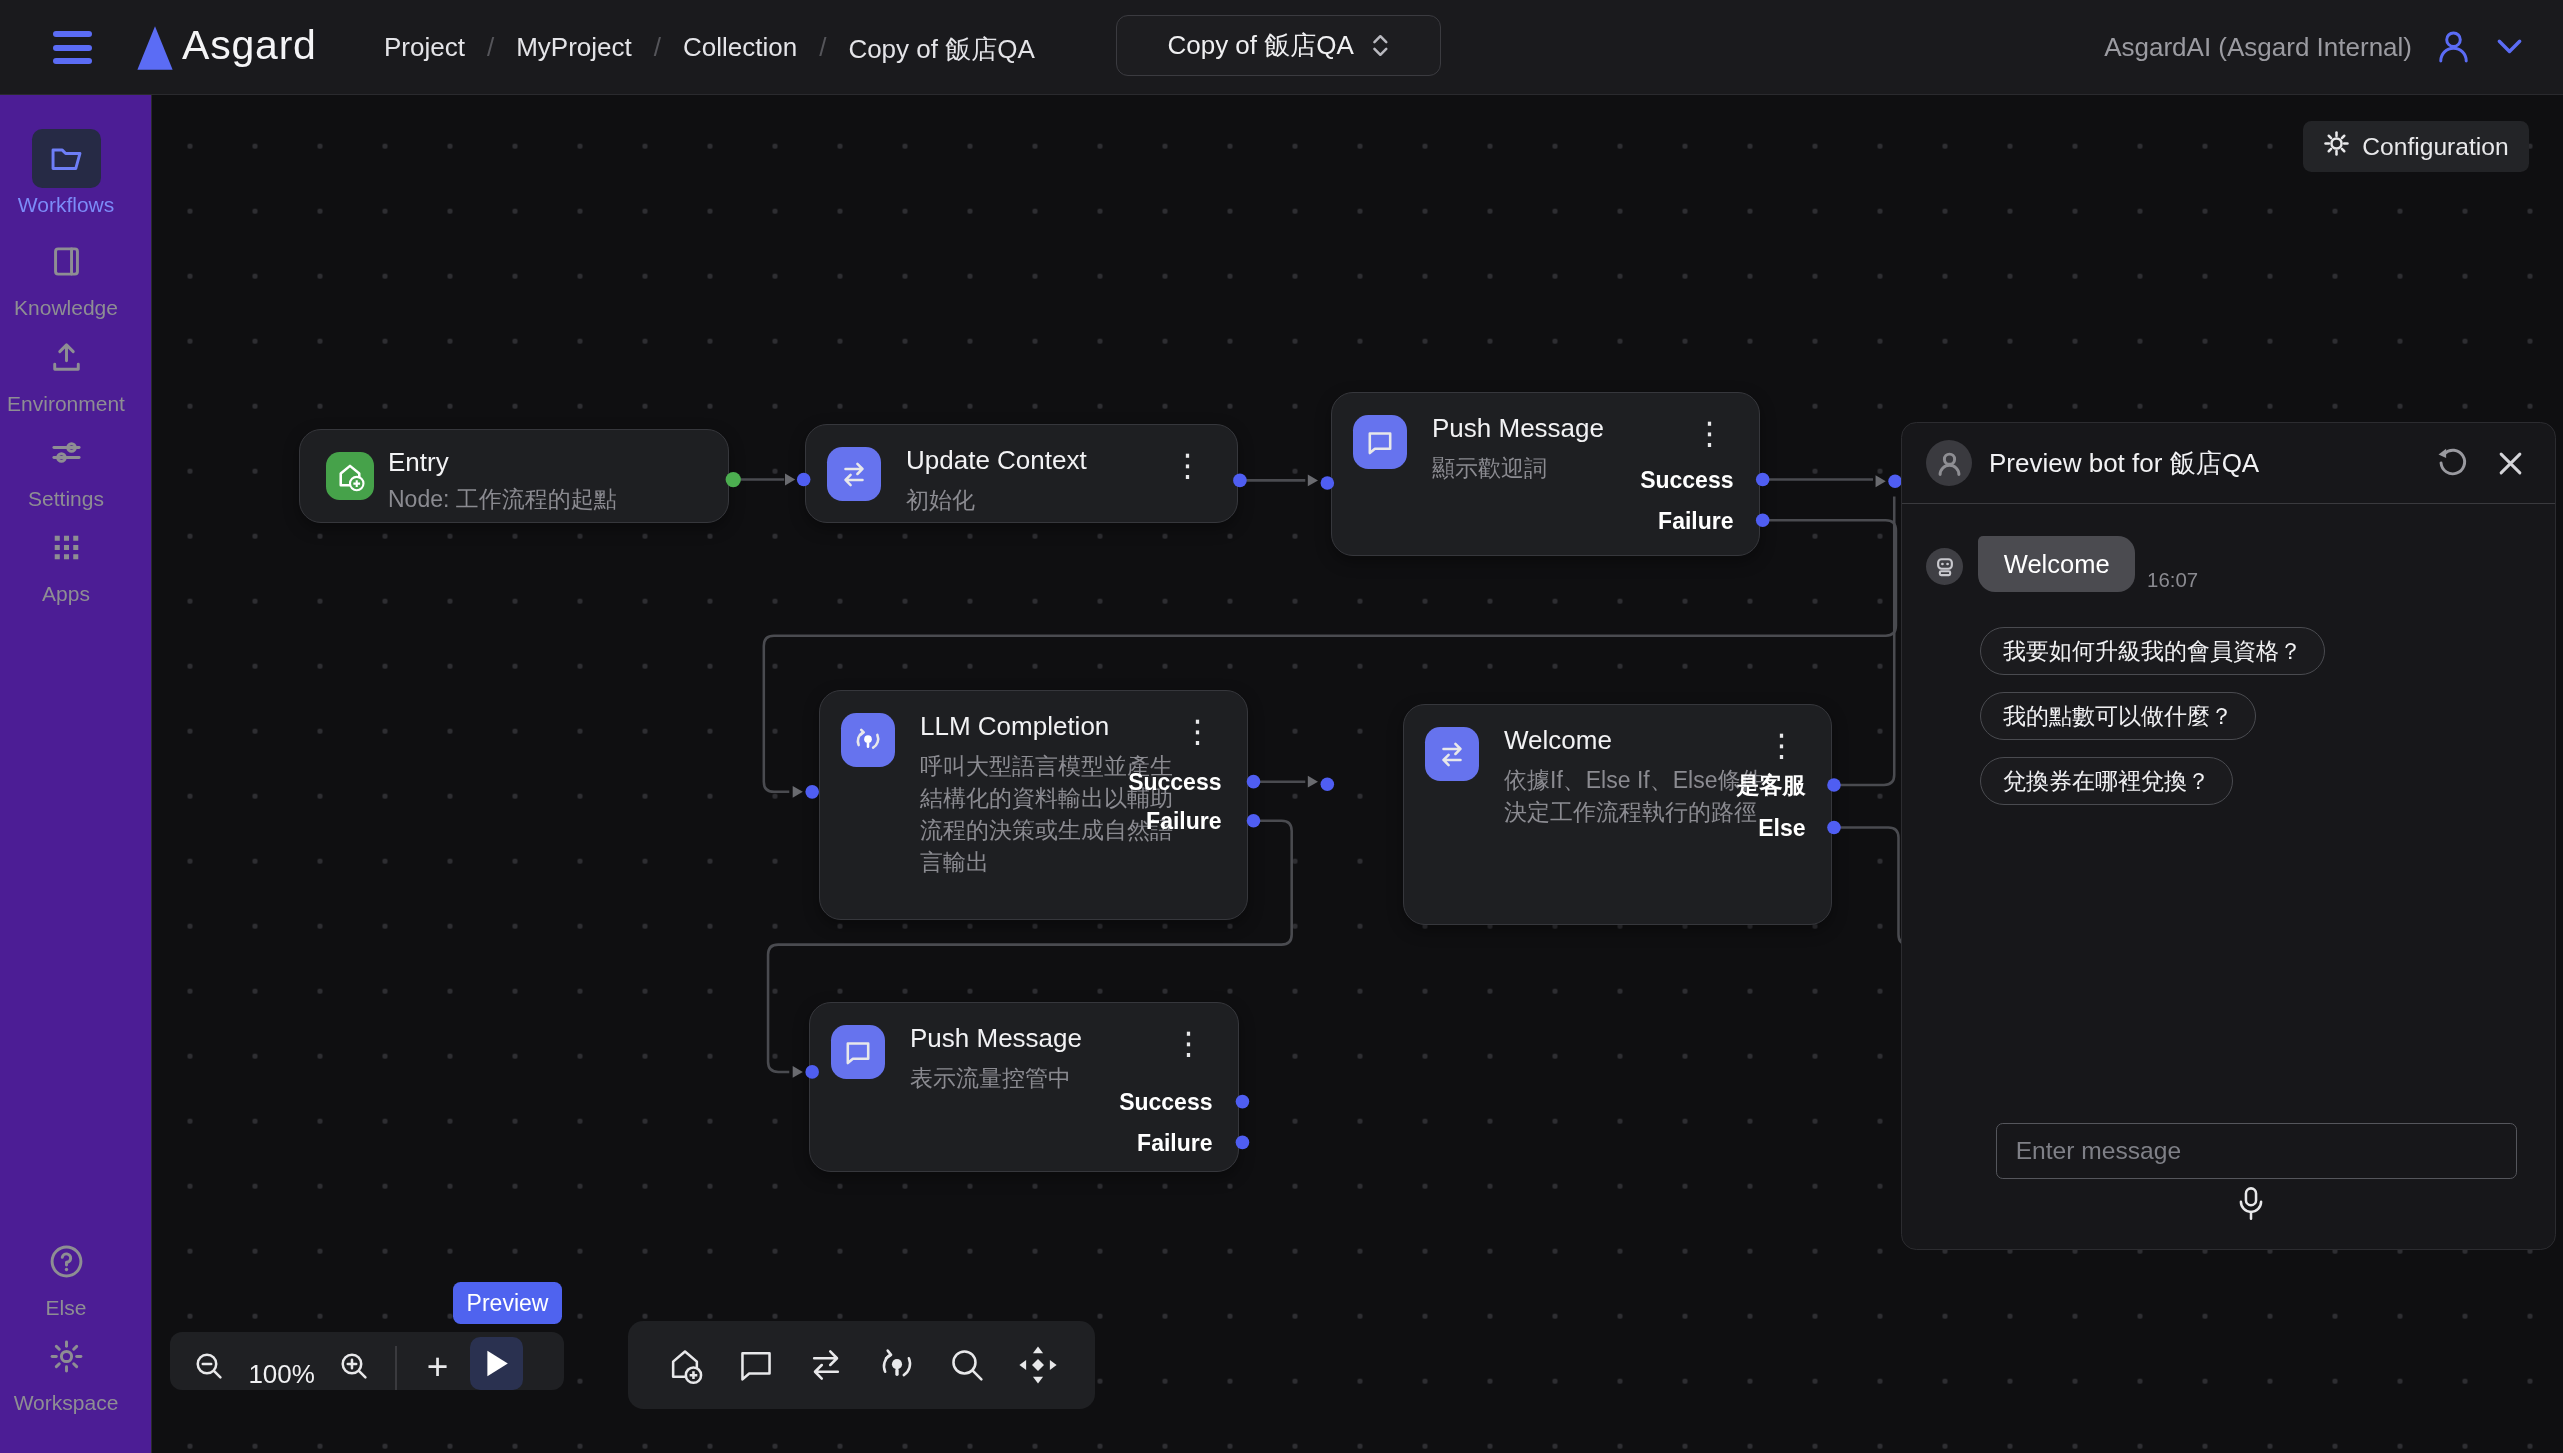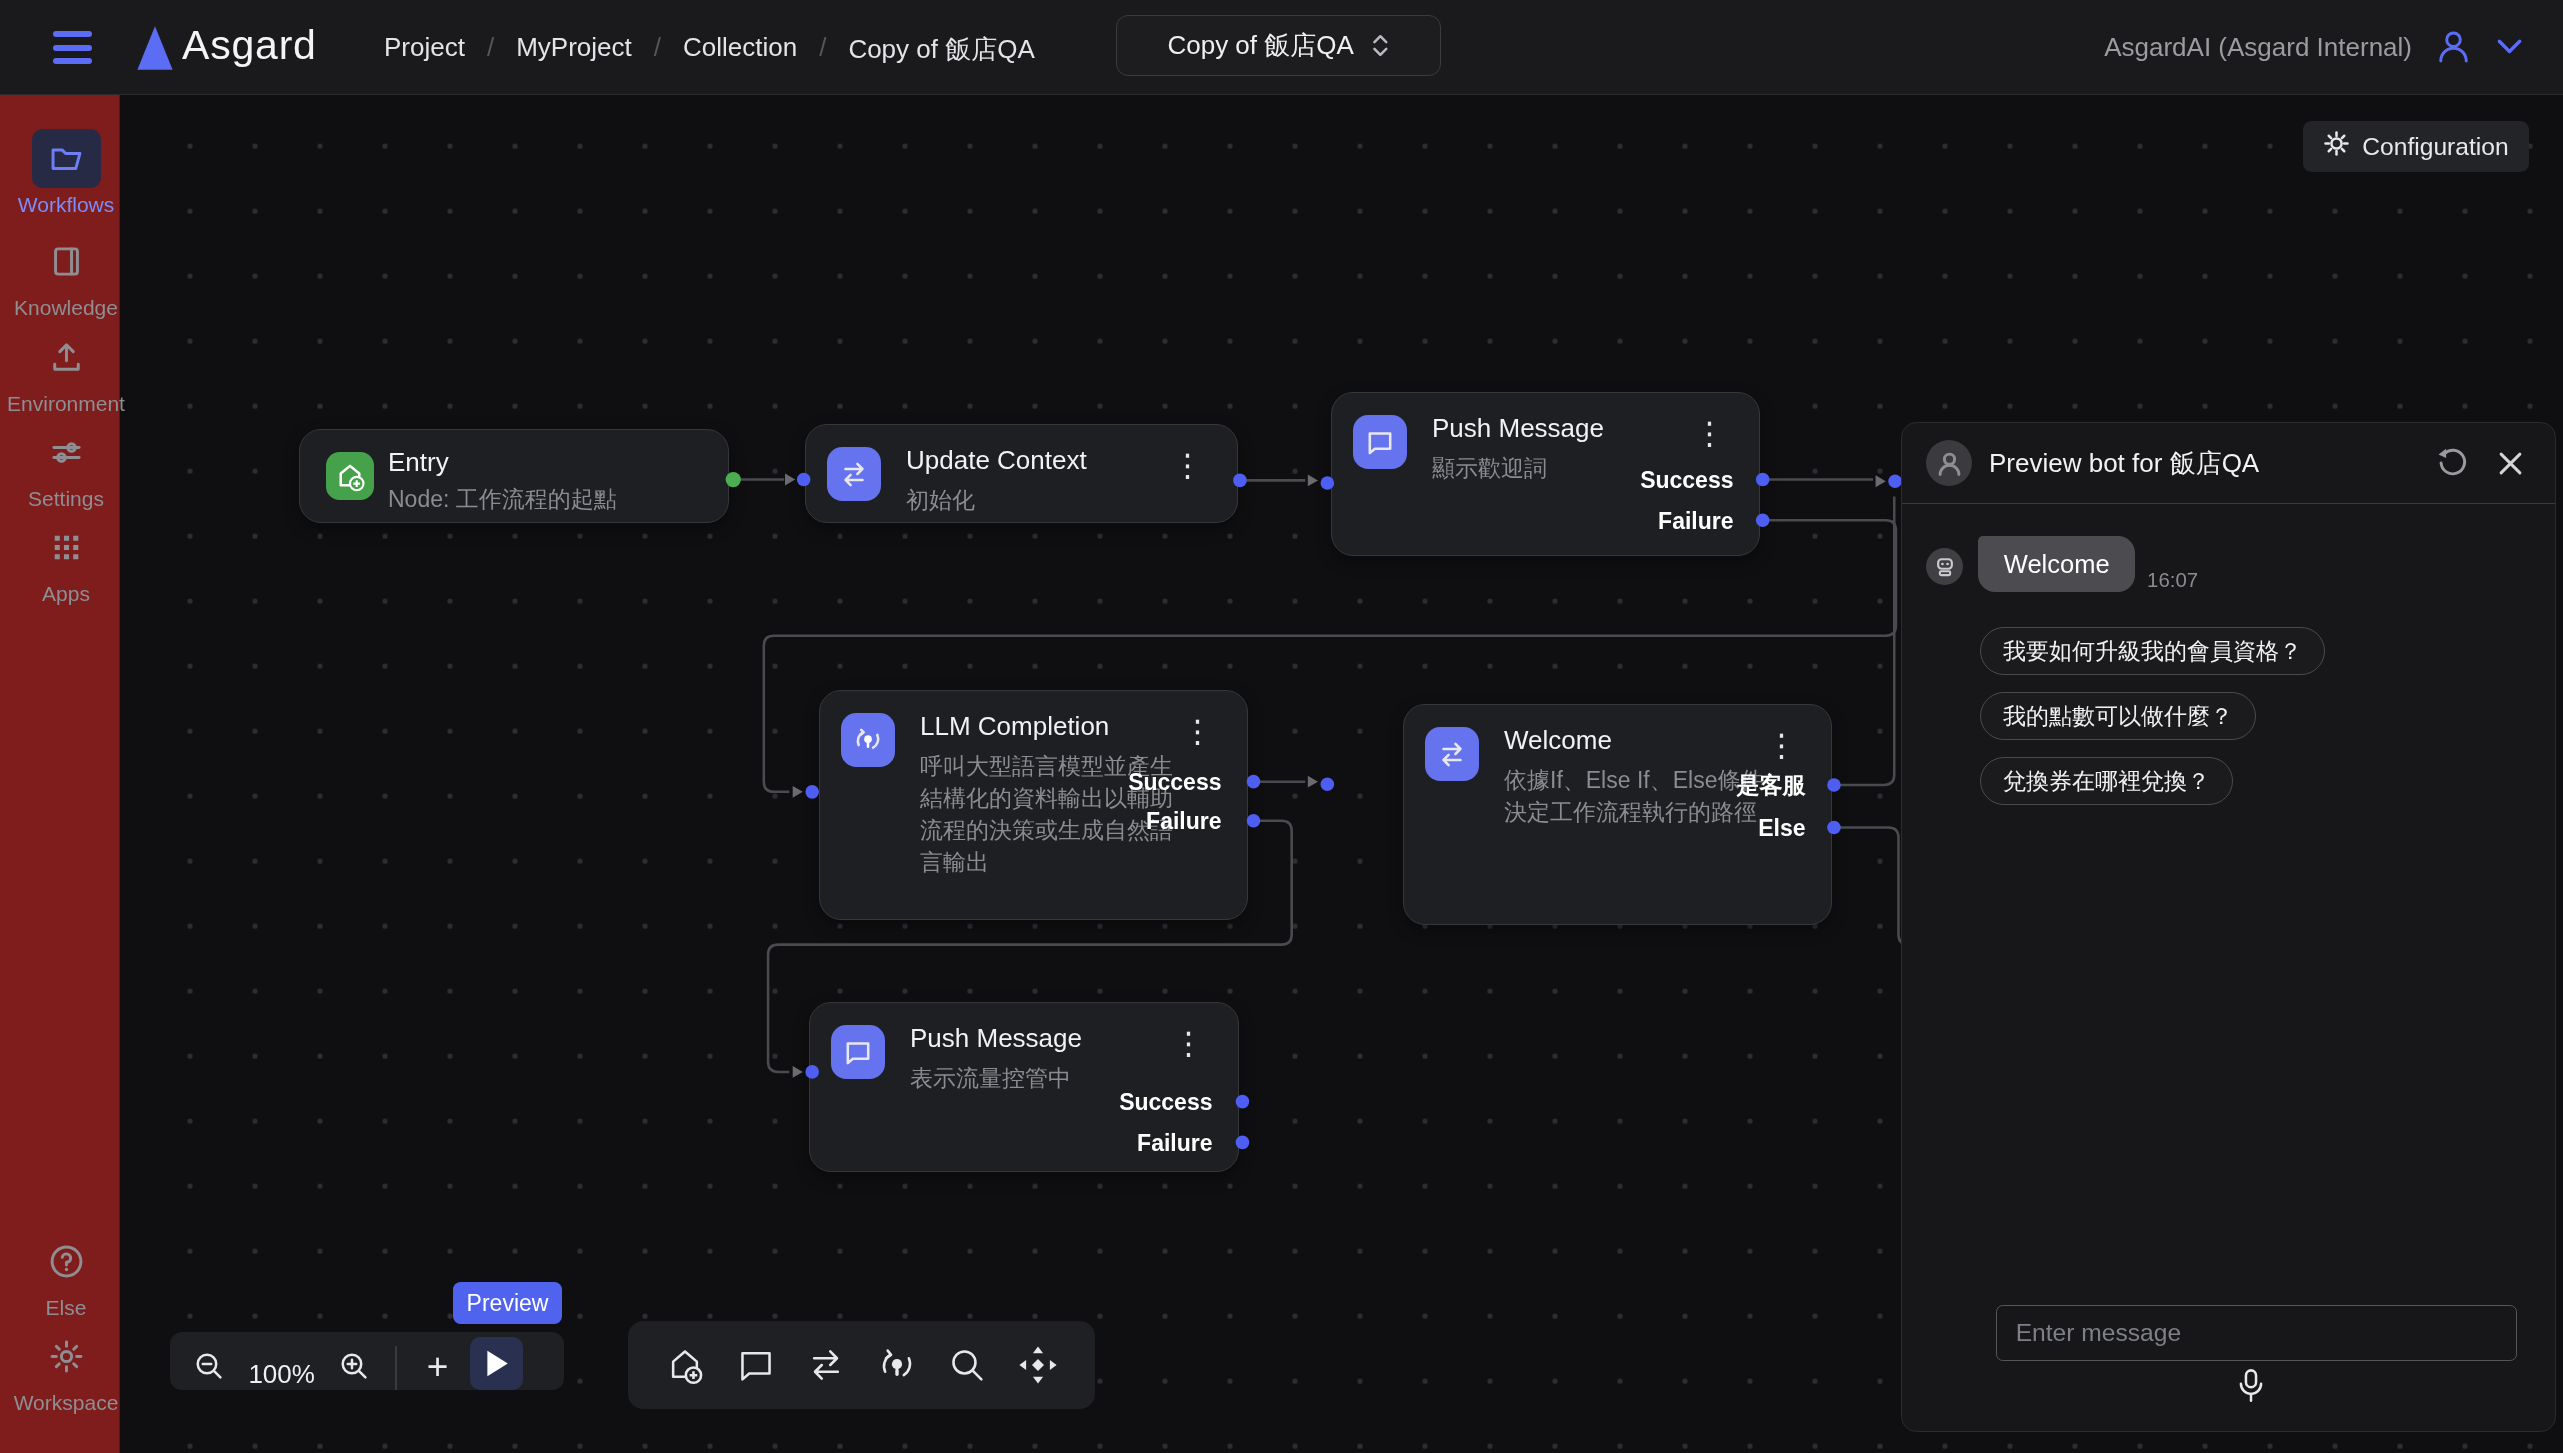--- a/index.html
+++ b/index.html
@@ -17,22 +17,22 @@
   .logo-word { position:absolute; left:182px; top:22px; font-size:41px; font-weight:normal; color:#f4f4f6; letter-spacing:0.8px; }
   .crumbs { position:absolute; left:384px; top:32px; display:flex; gap:22px; font-size:26px; color:#e4e4e8; }
   .crumbs .sep { color:#55555a; }
   .wf-select { position:absolute; left:1116px; top:15.3px; width:325px; height:61px; border:1.7px solid #3b3b40;
                border-radius:12px; display:flex; align-items:center; justify-content:center; gap:17px;
                color:#f0f0f2; font-size:26px; cursor:pointer; background:#1d1d20; }
   .acct { position:absolute; right:39px; top:0; height:95px; display:flex; align-items:center; gap:22px; }
   .acct .acct-name { color:#9b9ba1; font-size:26px; }
 
   
-  .sidebar { position:absolute; left:0; top:95px; width:120px; height:1358px;
-             background:#7f1d1d; border-right:0.8px solid #2a2a2e; z-index:30; }
+  .sidebar { position:absolute; left:0; top:95px; width:152px; height:1358px;
+             background:#4c1d95; border-right:0.8px solid #2a2a2e; z-index:30; }
   .side-item { position:absolute; left:0; width:132px; text-align:center; cursor:pointer; }
   .side-item .ibox { display:inline-flex; align-items:center; justify-content:center; width:69px; height:59px; border-radius:10.2px; }
   .side-item.active .ibox { background:#262a45; }
   .side-item .lbl { display:block; margin-top:5.1px; font-size:21px; color:#8e8e93; }
   .side-item.active .lbl { color:#7c8cf8; }
 
   
   .canvas { position:absolute; left:132px; top:95px; width:2432px; height:1358px;
             background-color:#0f0f11;
             background-image:radial-gradient(circle, #2e2e32 2.5px, transparent 3px);
@@ -69,21 +69,21 @@
   .play-btn { width:53px; height:53px; background:#2a3150; border-radius:10.2px; display:flex; align-items:center;
               justify-content:center; margin-left:12px; cursor:pointer; }
   .preview-tip { position:absolute; left:453px; top:1282px; width:109px; height:42px; background:#4f63ef;
                  border-radius:7.6px; color:#fff; font-size:23px; display:flex; align-items:center; justify-content:center;
                  z-index:16; }
   .palette { position:absolute; left:628px; top:1321px; width:467px; height:88px; background:#1f2023;
              border-radius:15.3px; display:flex; align-items:center; justify-content:space-around; z-index:15; padding:0 22px; }
   .palette .pic { display:flex; align-items:center; justify-content:center; width:51px; height:51px; cursor:pointer; }
 
   
-  .chat { position:absolute; left:1901px; top:422px; width:655px; height:1010px; background:#17171a;
+  .chat { position:absolute; left:1901px; top:422px; width:655px; height:828px; background:#17171a;
           border:0.8px solid #2c2c30; border-radius:15.3px; z-index:20; }
   .chat-header { position:absolute; left:0; top:0; width:100%; height:81px; display:flex; align-items:center;
                  border-bottom:1.7px solid #3a3a3e; }
   .chat-avatar { width:46px; height:46px; border-radius:50%; background:#3a3a3f; margin-left:24px;
                  display:flex; align-items:center; justify-content:center; }
   .chat-title { margin-left:17px; color:#f2f2f4; font-size:26px; flex:1; }
   .chat-hbtn { width:46px; height:46px; display:flex; align-items:center; justify-content:center; cursor:pointer; margin-right:12px; }
   .bot-row { position:absolute; left:24px; top:113px; display:flex; align-items:flex-start; }
   .bot-avatar { width:37px; height:37px; border-radius:50%; background:#3f3f44; display:flex; align-items:center;
                 justify-content:center; margin-top:12px; }

